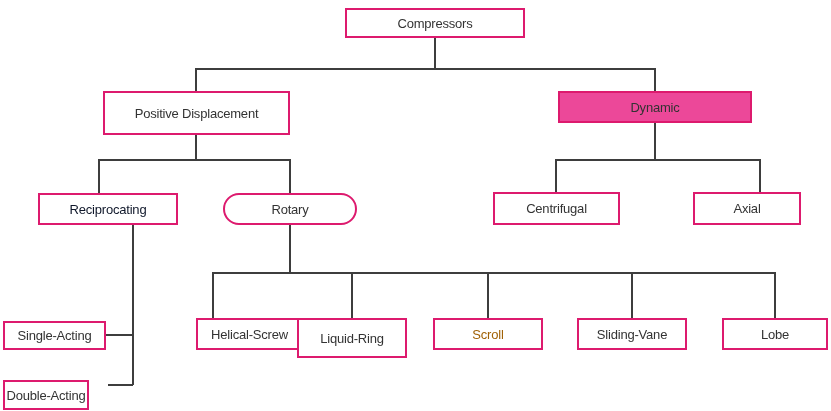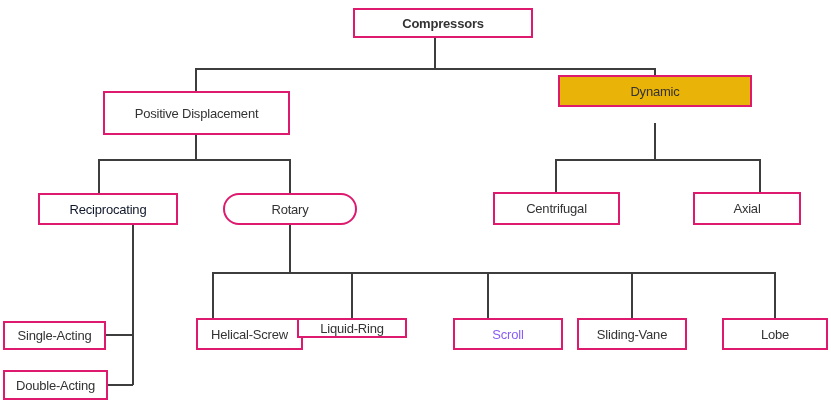--- a/index.html
+++ b/index.html
@@ -55,28 +55,28 @@
       <polyline points="290,225 290,273" stroke="#3d3d3d"></polyline>
       <polyline points="213,318 213,273 775,273 775,318" stroke="#3d3d3d"></polyline>
       <polyline points="352,273 352,318" stroke="#3d3d3d"></polyline>
       <polyline points="488,273 488,318" stroke="#3d3d3d"></polyline>
       <polyline points="632,273 632,318" stroke="#3d3d3d"></polyline>
       <polyline points="133,225 133,385" stroke="#3d3d3d"></polyline>
       <polyline points="106,335 133,335" stroke="#3d3d3d"></polyline>
       <polyline points="108,385 133,385" stroke="#3d3d3d"></polyline>
     </svg>
   <div>
-      <div class="node" style="left: 353px; top: 8px; width: 180px; height: 30px; border-color: rgb(221, 26, 110); background: rgb(255, 255, 255); color: rgb(51, 51, 51); font-weight: bold;">Compressors</div>
+      <div class="node" style="left: 345px; top: 8px; width: 180px; height: 30px; border-color: rgb(221, 26, 110); background: rgb(255, 255, 255); color: rgb(51, 51, 51);">Compressors</div>
       <div class="node" style="left: 103px; top: 91px; width: 187px; height: 44px; border-color: rgb(221, 26, 110); background: rgb(255, 255, 255); color: rgb(51, 51, 51);">Positive Displacement</div>
-      <div class="node" style="left: 558px; top: 75px; width: 194px; height: 32px; border-color: rgb(221, 26, 110); background: #eab308; color: rgb(51, 51, 51);">Dynamic</div>
+      <div class="node" style="left: 558px; top: 91px; width: 194px; height: 32px; border-color: rgb(221, 26, 110); background: #ec4899; color: rgb(51, 51, 51);">Dynamic</div>
       <div class="node" style="left: 38px; top: 193px; width: 140px; height: 32px; border-color: rgb(221, 26, 110); background: rgb(255, 255, 255); color: #0f172a;">Reciprocating</div>
       <div class="node" style="left: 223px; top: 193px; width: 134px; height: 32px; border-color: rgb(221, 26, 110); background: rgb(255, 255, 255); color: rgb(51, 51, 51); border-radius: 16px;">Rotary</div>
       <div class="node" style="left: 493px; top: 192px; width: 127px; height: 33px; border-color: rgb(221, 26, 110); background: rgb(255, 255, 255); color: rgb(51, 51, 51);">Centrifugal</div>
       <div class="node" style="left: 693px; top: 192px; width: 108px; height: 33px; border-color: rgb(221, 26, 110); background: rgb(255, 255, 255); color: rgb(51, 51, 51);">Axial</div>
       <div class="node" style="left: 3px; top: 321px; width: 103px; height: 29px; border-color: rgb(221, 26, 110); background: rgb(255, 255, 255); color: rgb(51, 51, 51);">Single-Acting</div>
-      <div class="node" style="left: 3px; top: 370px; width: 105px; height: 30px; border-color: rgb(221, 26, 110); background: rgb(255, 255, 255); color: rgb(51, 51, 51);">Double-Acting</div>
+      <div class="node" style="left: 3px; top: 380px; width: 86px; height: 30px; border-color: rgb(221, 26, 110); background: rgb(255, 255, 255); color: rgb(51, 51, 51);">Double-Acting</div>
       <div class="node" style="left: 160px; top: 318px; width: 107px; height: 32px; border-color: rgb(221, 26, 110); background: rgb(255, 255, 255); color: rgb(51, 51, 51); margin-left: 36px;">Helical-Screw</div>
-      <div class="node" style="left: 297px; top: 318px; width: 110px; height: 20px; border-color: rgb(221, 26, 110); background: rgb(255, 255, 255); color: rgb(51, 51, 51);">Liquid-Ring</div>
-      <div class="node" style="left: 433px; top: 318px; width: 110px; height: 32px; border-color: rgb(221, 26, 110); background: rgb(255, 255, 255); color: #8b5cf6; margin-left: 20px;">Scroll</div>
+      <div class="node" style="left: 297px; top: 318px; width: 110px; height: 40px; border-color: rgb(221, 26, 110); background: rgb(255, 255, 255); color: rgb(51, 51, 51);">Liquid-Ring</div>
+      <div class="node" style="left: 433px; top: 318px; width: 110px; height: 32px; border-color: rgb(221, 26, 110); background: rgb(255, 255, 255); color: #a16207;">Scroll</div>
       <div class="node" style="left: 577px; top: 318px; width: 110px; height: 32px; border-color: rgb(221, 26, 110); background: rgb(255, 255, 255); color: rgb(51, 51, 51);">Sliding-Vane</div>
       <div class="node" style="left: 722px; top: 318px; width: 106px; height: 32px; border-color: rgb(221, 26, 110); background: rgb(255, 255, 255); color: rgb(51, 51, 51);">Lobe</div>
     </div>
 </div>
 
 </body></html>

